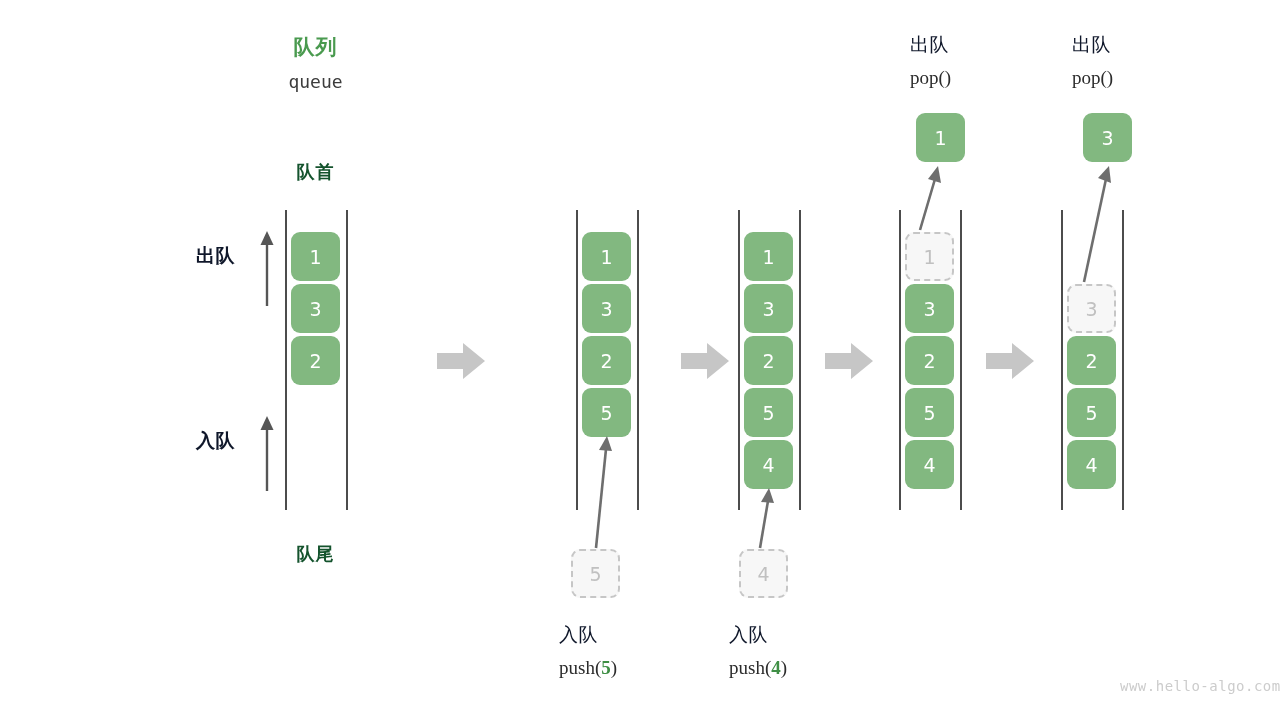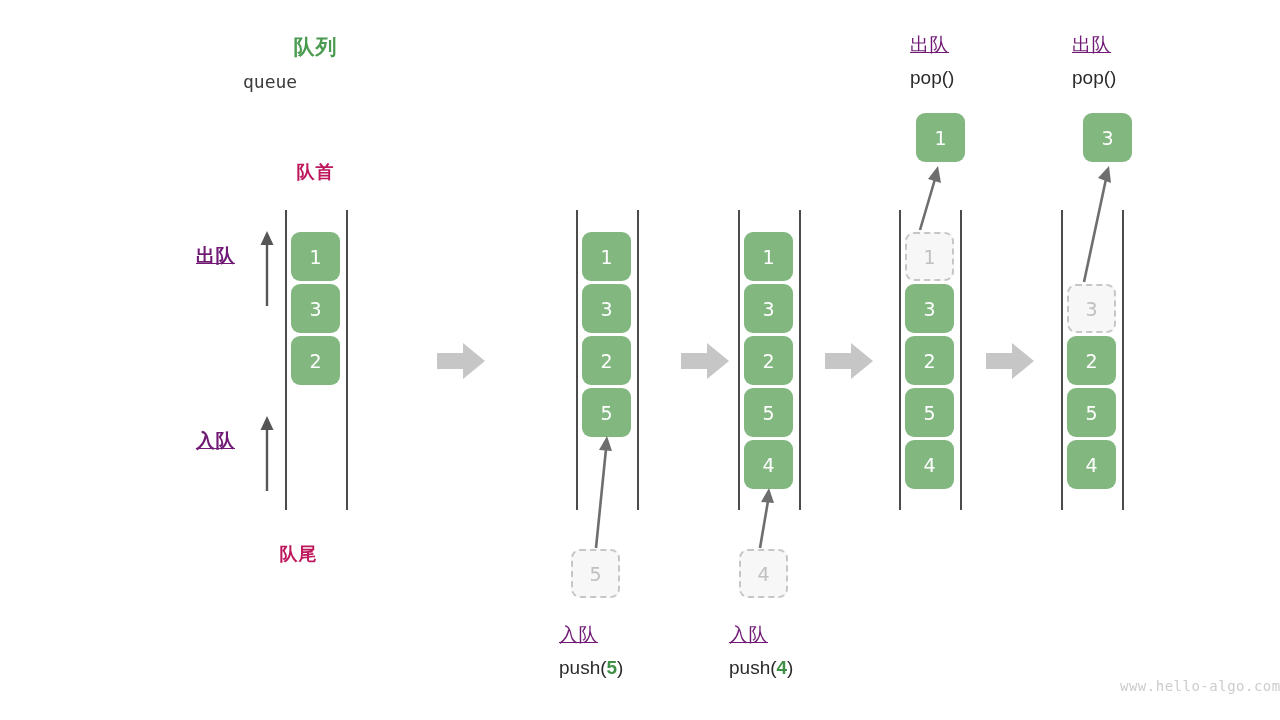--- a/index.html
+++ b/index.html
@@ -29,40 +29,39 @@
     font-weight: bold;
     color: #4a9a4f;
     text-align: center;
     white-space: nowrap;
     letter-spacing: 1px;
   }
   .title-mono {
     font-family: "DejaVu Sans Mono", "Liberation Mono", monospace;
     font-size: 18px;
     color: #3c3c3c;
-    text-align: left;
+    text-align: center;
     white-space: nowrap;
   }
   .label-bold {
     font-size: 18px;
     font-weight: bold;
-    color: #be185d;
+    color: #14532d;
     text-align: center;
     white-space: nowrap;
     letter-spacing: 1px;
   }
   .op-cn {
     font-size: 18px;
-    color: #701a75;
+    color: #0f172a;
     white-space: nowrap;
     letter-spacing: 0.5px;
-    text-decoration: underline;
   }
   .op-mono {
-    font-family: Liberation Sans, sans-serif;
+    font-family: Liberation Serif, serif;
     font-size: 19px;
     color: #2b2b2b;
     white-space: nowrap;
   }
   .op-mono .num { color: #3f8f45; font-weight: bold; }
 
   
   .rail {
     position: absolute;
     width: 1.6px;
@@ -106,21 +105,21 @@
 </style>
 </head>
 <body>
 
 <div id="stage">
 
   <div class="abs title-cn" style="left:195px; top:33px; width:145px;">队列</div>
   <div class="abs title-mono" style="left:195px; top:71px; width:145px;">queue</div>
 
   <div class="abs label-bold" style="left:195px; top:160px; width:145px;">队首</div>
-  <div class="abs label-bold" style="left:178px; top:542px; width:145px;font-family:Liberation Mono, monospace;">队尾</div>
+  <div class="abs label-bold" style="left:195px; top:542px; width:145px;font-family:Liberation Mono, monospace;">队尾</div>
 
   <div class="abs op-cn" style="left:148px; top:243px; font-weight:bold; font-size:19px;">出队</div>
   <svg class="abs" style="left:206px; top:230px;" width="26" height="78">
     <line x1="13" y1="76" x2="13" y2="12" stroke="#565656" stroke-width="2.4"></line>
     <polygon points="13,1 6.5,15 19.5,15" fill="#565656"></polygon>
   </svg>
 
   <div class="abs op-cn" style="left:148px; top:428px; font-weight:bold; font-size:19px;">入队</div>
   <svg class="abs" style="left:206px; top:415px;" width="26" height="78">
     <line x1="13" y1="76" x2="13" y2="12" stroke="#565656" stroke-width="2.4"></line>

